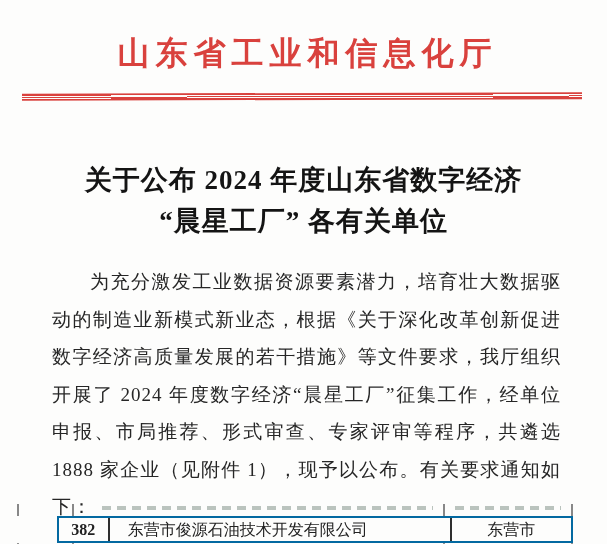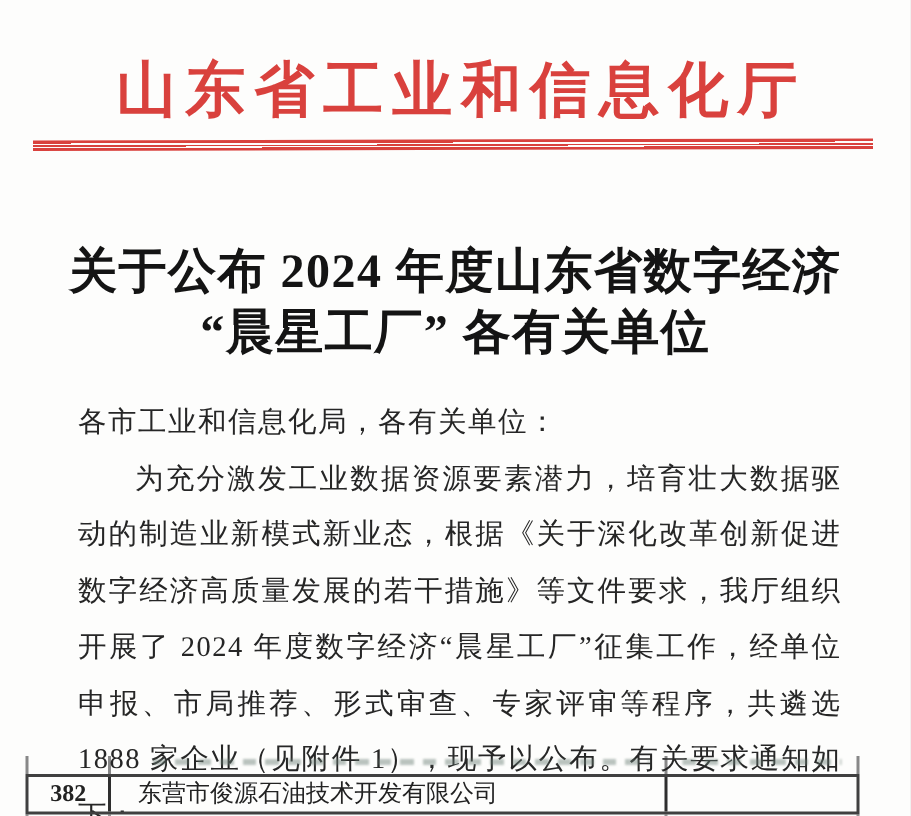--- a/index.html
+++ b/index.html
@@ -12,42 +12,42 @@
     width:607px;height:544px;
     background:#fdfdfc;
     overflow:hidden;
     font-family:"Liberation Serif","DejaVu Serif",serif;
     color:var(--ink);
   }
   
   .letterhead{
     position:absolute;top:32px;left:0;right:0;
     text-align:center;
-    font-size:40px;
+    font-size:32px;
     font-weight:bold;
     letter-spacing:6px;
     padding-left:8px; 
     color:var(--accent-red);
     white-space:nowrap;
   }
   .red-rule{
     position:absolute;top:93px;left:22px;right:25px;height:7px;
     background:linear-gradient(to bottom,
       var(--accent-red) 0 2px,
       #fdfdfc 2px 3.2px,
       var(--accent-red) 3.2px 4.2px,
       #fdfdfc 4.2px 5px,
       var(--accent-red) 5px 7px);
     transform:rotate(-0.15deg);
   }
   
   .doc-title{
     position:absolute;top:160px;left:0;right:0;
     text-align:center;
-    font-size:32px;
+    font-size:27px;
     font-weight:bold;
     line-height:41px;
     color:#141414;
     letter-spacing:1px;
   }
   
   .body-block{
     position:absolute;top:263px;left:52px;width:509px;
     font-size:19px;
     line-height:37.5px;
@@ -76,23 +76,24 @@
   .row-clipped-top .t-cell{height:12px;border-left:2px solid rgba(40,40,40,.55);}
   .row-clipped-top .t-cell:last-child{border-right:2px solid rgba(40,40,40,.55);}
   .ghost{
     height:4px;margin:2px 10px 1px 10px;width:auto;flex:1;
     background:repeating-linear-gradient(90deg,
       rgba(105,125,115,.45) 0 9px, transparent 9px 15px);
     filter:blur(.7px);
   }
   .row-main{
     height:27px;
-    border:2px solid #404040;
+    border:2px solid #0369a1;
     align-items:flex-start;
     line-height:23px;
+    margin-left:40px;
   }
   .row-main .cell-num{border-right:2.5px solid #2e2e2e;font-weight:bold;}
   .row-main .cell-company{border-right:2px solid #2e2e2e;}
   .row-clipped-bottom{height:9px;}
   .row-clipped-bottom .t-cell{height:9px;border-left:2px solid rgba(40,40,40,.5);}
   .row-clipped-bottom .t-cell:last-child{border-right:2px solid rgba(40,40,40,.5);}
 </style>
 </head>
 <body>
 
@@ -100,39 +101,39 @@
 
   <div class="letterhead">山东省工业和信息化厅</div>
   <div class="red-rule"></div>
 
   <div class="doc-title">
     <div>关于公布 2024 年度山东省数字经济</div>
     <div>“晨星工厂” 各有关单位</div>
   </div>
 
   <div class="body-block">
-    <p class="salutation">各市工业和信息化局，各有关单位：</p>
     <p class="body-para">为充分激发工业数据资源要素潜力，培育壮大数据驱动的制造业新模式新业态，根据《关于深化改革创新促进数字经济高质量发展的若干措施》等文件要求，我厅组织开展了 2024 年度数字经济“晨星工厂”征集工作，经单位申报、市局推荐、形式审查、专家评审等程序，共遴选 1888 家企业（见附件 1），现予以公布。有关要求通知如下：</p>
   </div>
 
   <div class="attachment-table">
 
     <div class="t-row row-clipped-top">
       <div class="t-cell cell-num"></div>
       <div class="t-cell cell-company">
           <div class="ghost"></div>
         </div>
       <div class="t-cell cell-city">
           <div class="ghost"></div>
         </div>
     </div>
 
     <div class="t-row row-main">
       <div class="t-cell cell-num">382</div>
       <div class="t-cell cell-company">东营市俊源石油技术开发有限公司</div>
+      <div class="t-cell cell-city">东营市</div>
     </div>
 
     <div class="t-row row-clipped-bottom">
       <div class="t-cell cell-num"></div>
       <div class="t-cell cell-company"></div>
       <div class="t-cell cell-city"></div>
     </div>
 
   </div>
 </div>

